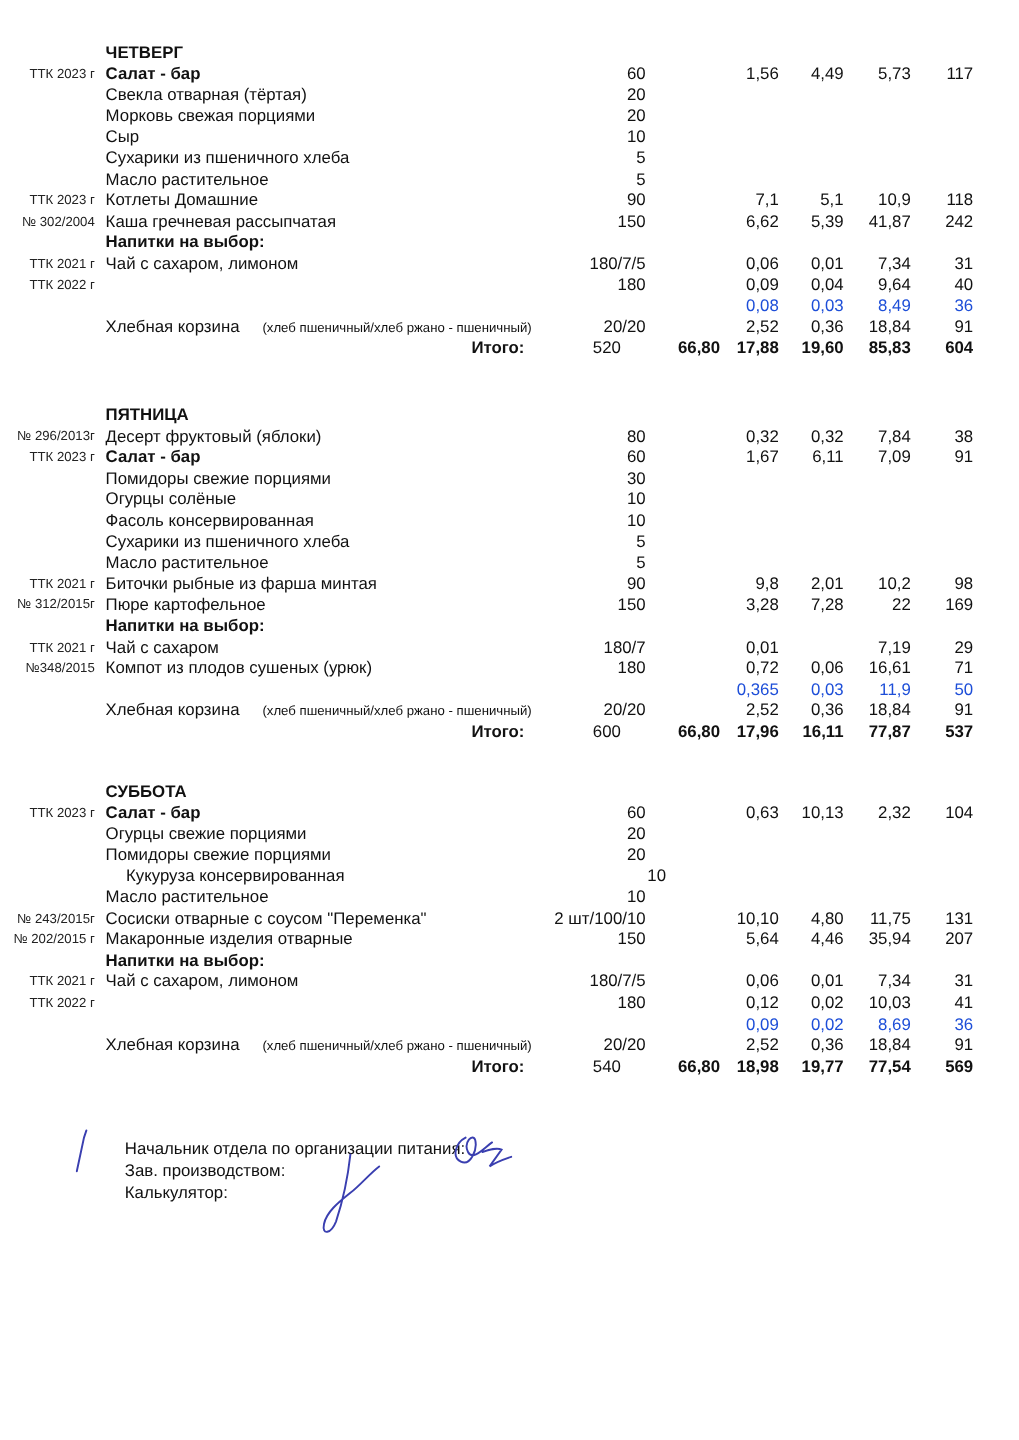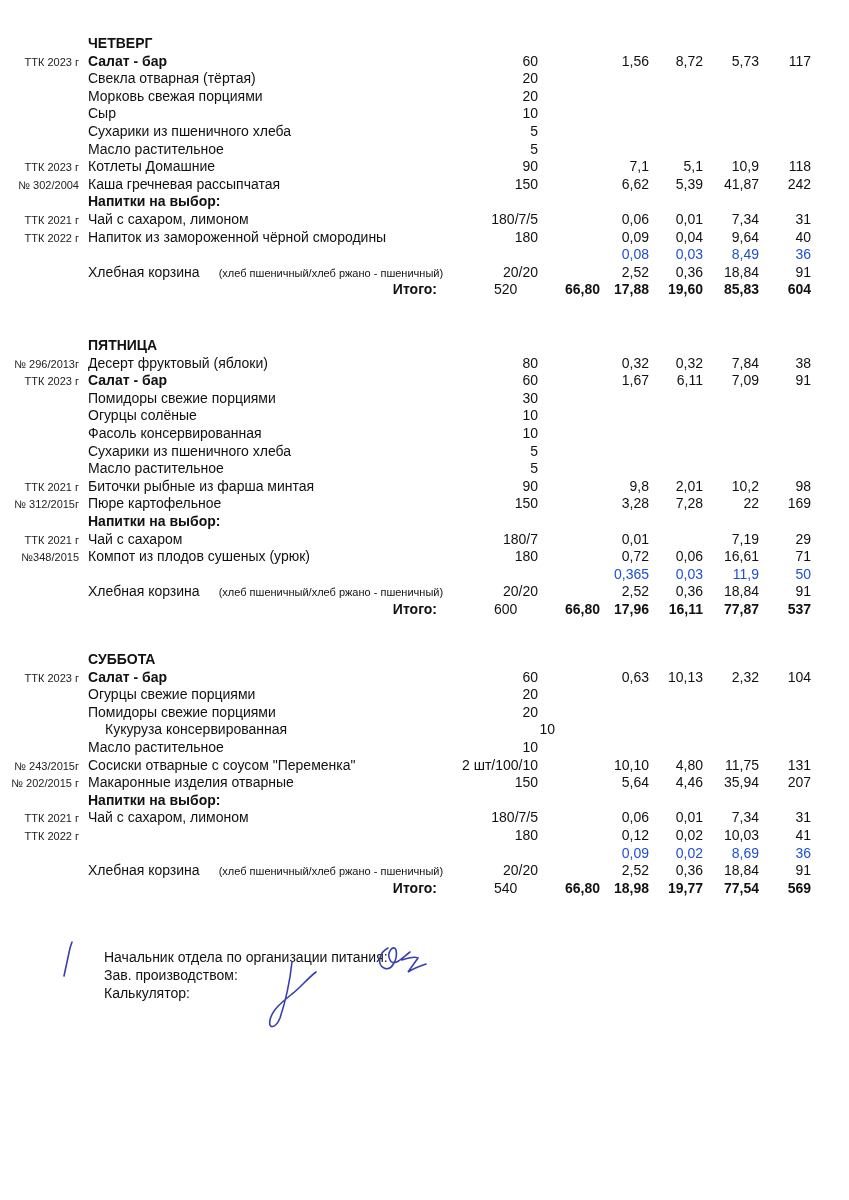--- a/index.html
+++ b/index.html
@@ -37,21 +37,21 @@
   <div class="section" style="top:34px;">
     <div class="row" style="top:0;">
       <span class="name day-title">ЧЕТВЕРГ</span>
     </div>
     <div id="rows-0">
         <div class="row" style="top: 17.6px;">
           <span class="code">ТТК 2023 г</span>
           <span class="name bold">Салат - бар</span>
           <span class="weight">60</span>
           <span class="p">1,56</span>
-          <span class="f">8,72</span>
+          <span class="f">4,49</span>
           <span class="c">5,73</span>
           <span class="kcal">117</span>
         </div>
         <div class="row" style="top: 35.2px;">
           <span class="code"></span>
           <span class="name">Свекла отварная (тёртая)</span>
           <span class="weight">20</span>
           <span class="p"></span>
           <span class="f"></span>
           <span class="c"></span>
@@ -124,21 +124,20 @@
           <span class="code">ТТК 2021 г</span>
           <span class="name">Чай с сахаром, лимоном</span>
           <span class="weight">180/7/5</span>
           <span class="p">0,06</span>
           <span class="f">0,01</span>
           <span class="c">7,34</span>
           <span class="kcal">31</span>
         </div>
         <div class="row" style="top: 193.6px;">
           <span class="code">ТТК 2022 г</span>
-          <span class="name">Напиток из замороженной чёрной смородины</span>
           <span class="weight">180</span>
           <span class="p">0,09</span>
           <span class="f">0,04</span>
           <span class="c">9,64</span>
           <span class="kcal">40</span>
         </div>
         <div class="row gray" style="top: 211.2px;">
           <span class="code"></span>
           <span class="name"></span>
           <span class="weight"></span>

